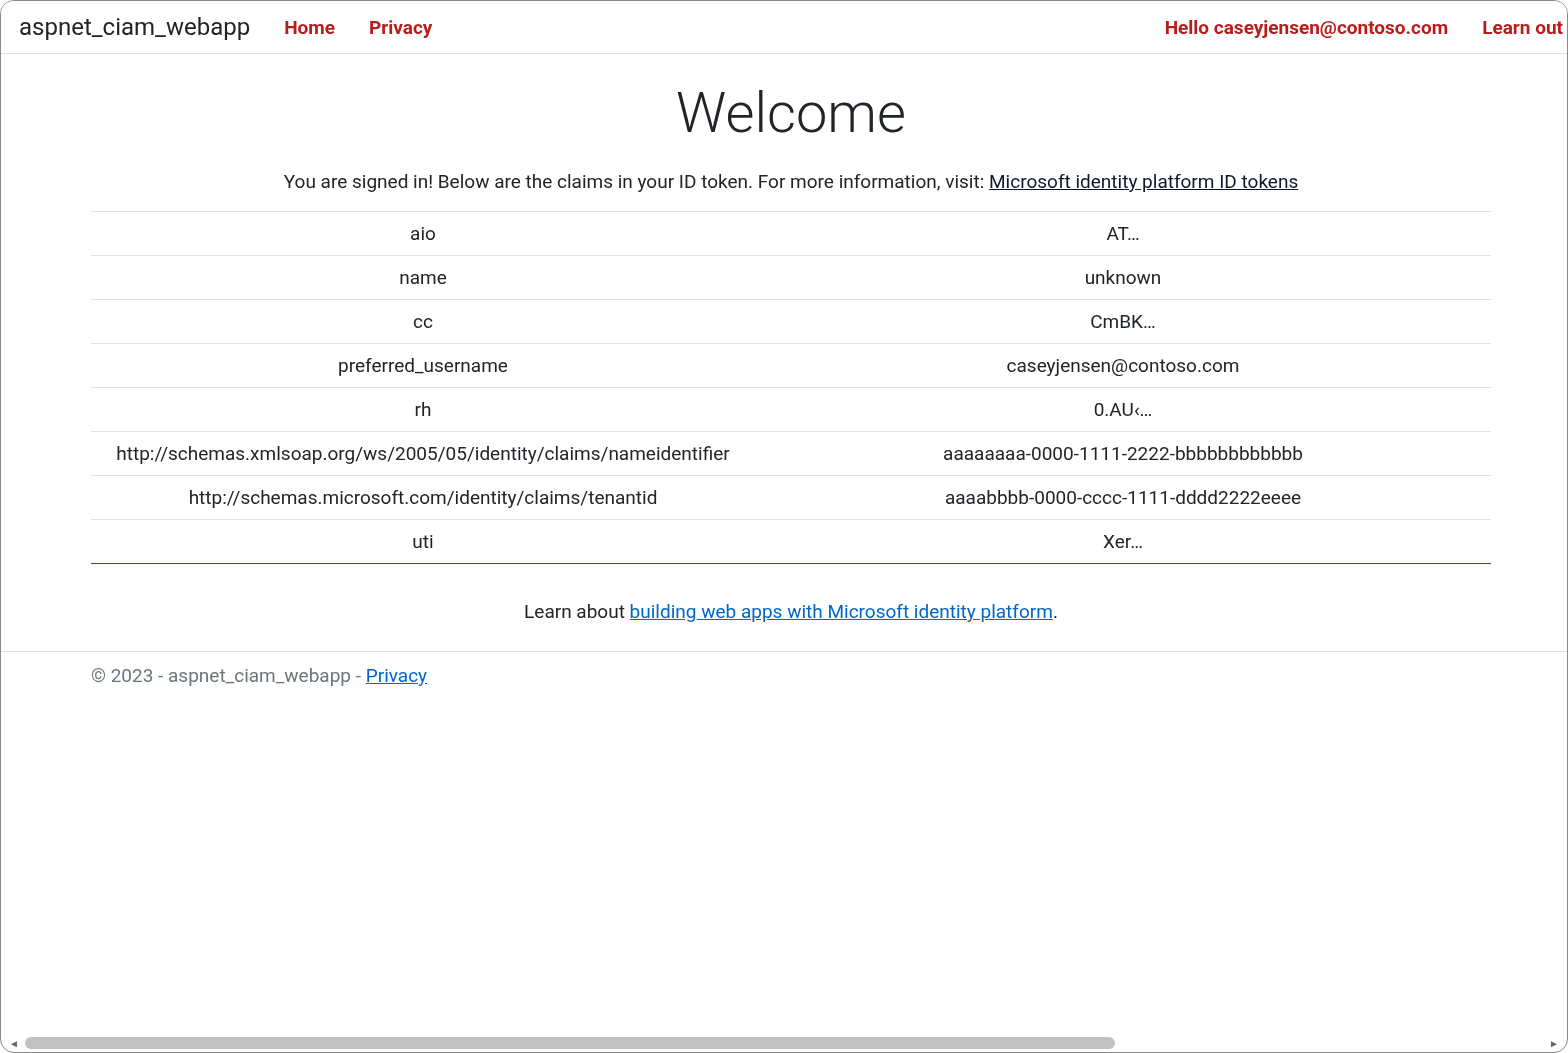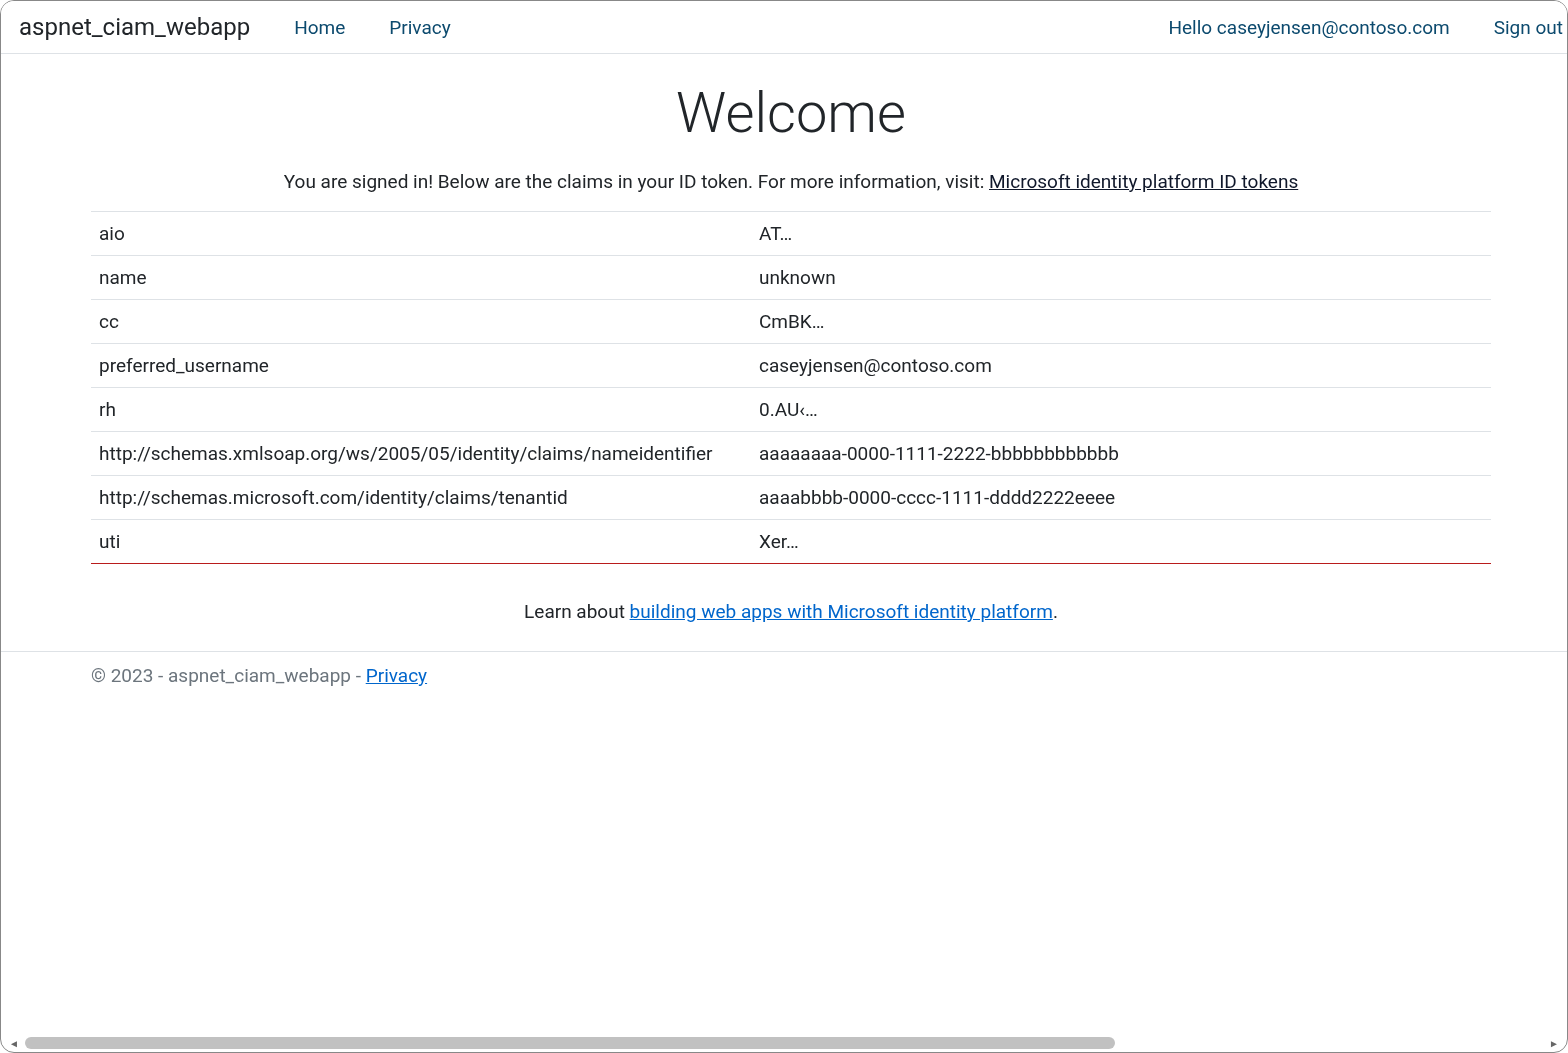--- a/index.html
+++ b/index.html
@@ -32,33 +32,34 @@
       display: flex;
       justify-content: space-between;
       align-items: center;
       padding: 12px 18px;
       border-bottom: 1px solid #dee2e6;
       background: #fff;
     }
     .navbar-left, .navbar-right {
       display: flex;
       align-items: center;
-      gap: 44px;
+      gap: 34px;
     }
     .brand {
       font-size: 24px;
       font-weight: 400;
       color: #212529;
       text-decoration: none;
     }
     .nav-link {
       font-size: 19px;
-      color: #0c4a6e;
+      color: #b91c1c;
       text-decoration: none;
       cursor: pointer;
+      font-weight: bold;
     }
     .navbar-right .nav-link {
       font-size: 19px;
     }
     
     main {
       padding: 18px 0 28px 0;
     }
     .page-title {
       font-size: 56px;
@@ -77,20 +78,21 @@
       color: #0f172a;
       text-decoration: underline;
       text-align: right;
     }
     
     .claims-table {
       width: calc(100% - 180px);
       margin: 0 auto 0 90px;
       border-collapse: collapse;
       font-size: 19px;
+      text-align: center;
     }
     .claims-table tr {
       border-top: 1px solid #dee2e6;
     }
     .claims-table tr:last-child {
       border-bottom: 1px solid #b91c1c;
     }
     .claims-table td {
       padding: 10px 4px 10px 8px;
       vertical-align: middle;
@@ -159,21 +161,21 @@
 <div class="viewport">
   <div class="content-wrap">
     <nav class="navbar">
       <div class="navbar-left">
         <a class="brand">aspnet_ciam_webapp</a>
         <a class="nav-link">Home</a>
         <a class="nav-link">Privacy</a>
       </div>
       <div class="navbar-right">
         <a class="nav-link">Hello caseyjensen@contoso.com</a>
-        <a class="nav-link">Sign out</a>
+        <a class="nav-link">Learn out</a>
       </div>
     </nav>
 
     <main>
       <h1 class="page-title">Welcome</h1>
 
       <p class="intro">
         <span>You are signed in! Below are the claims in your ID token. For more information, visit: </span><a href="#">Microsoft identity platform ID tokens</a>
       </p>
 

